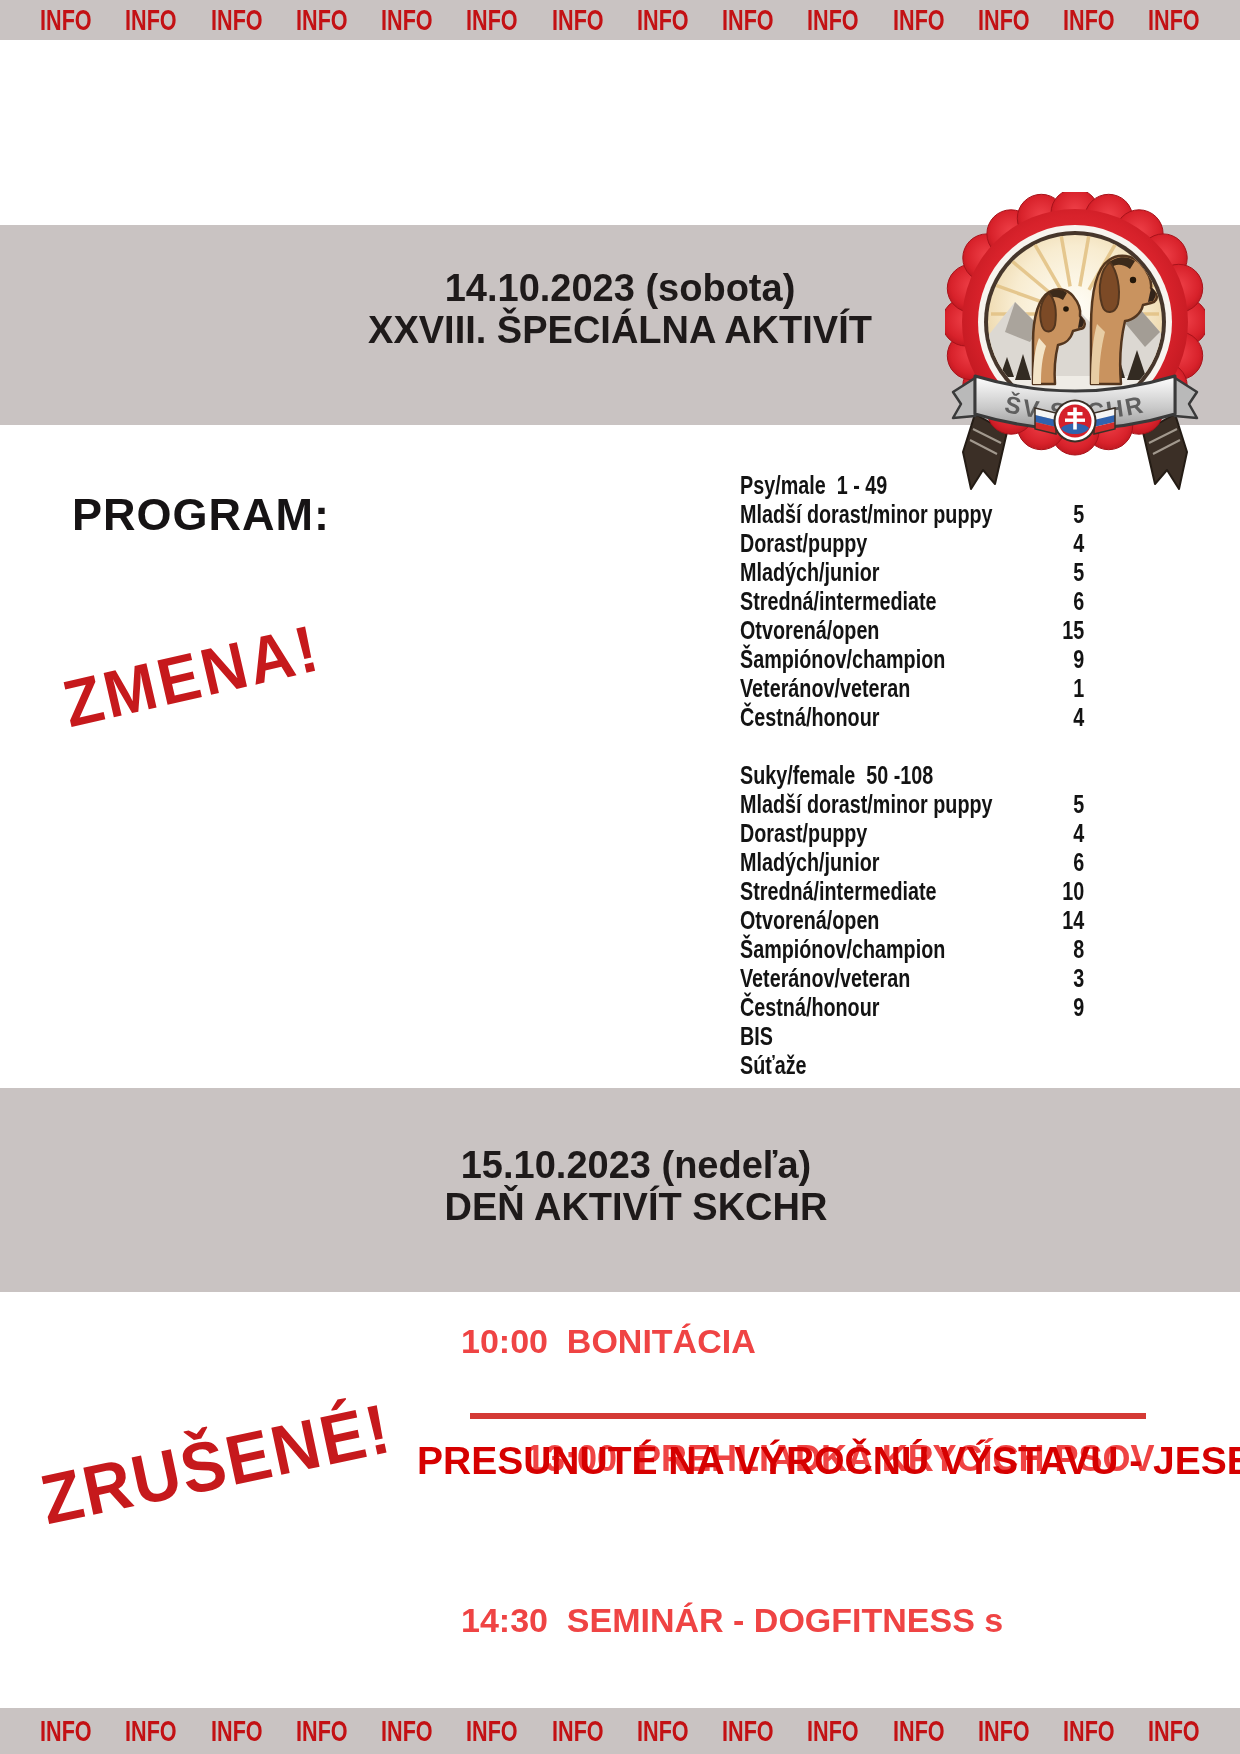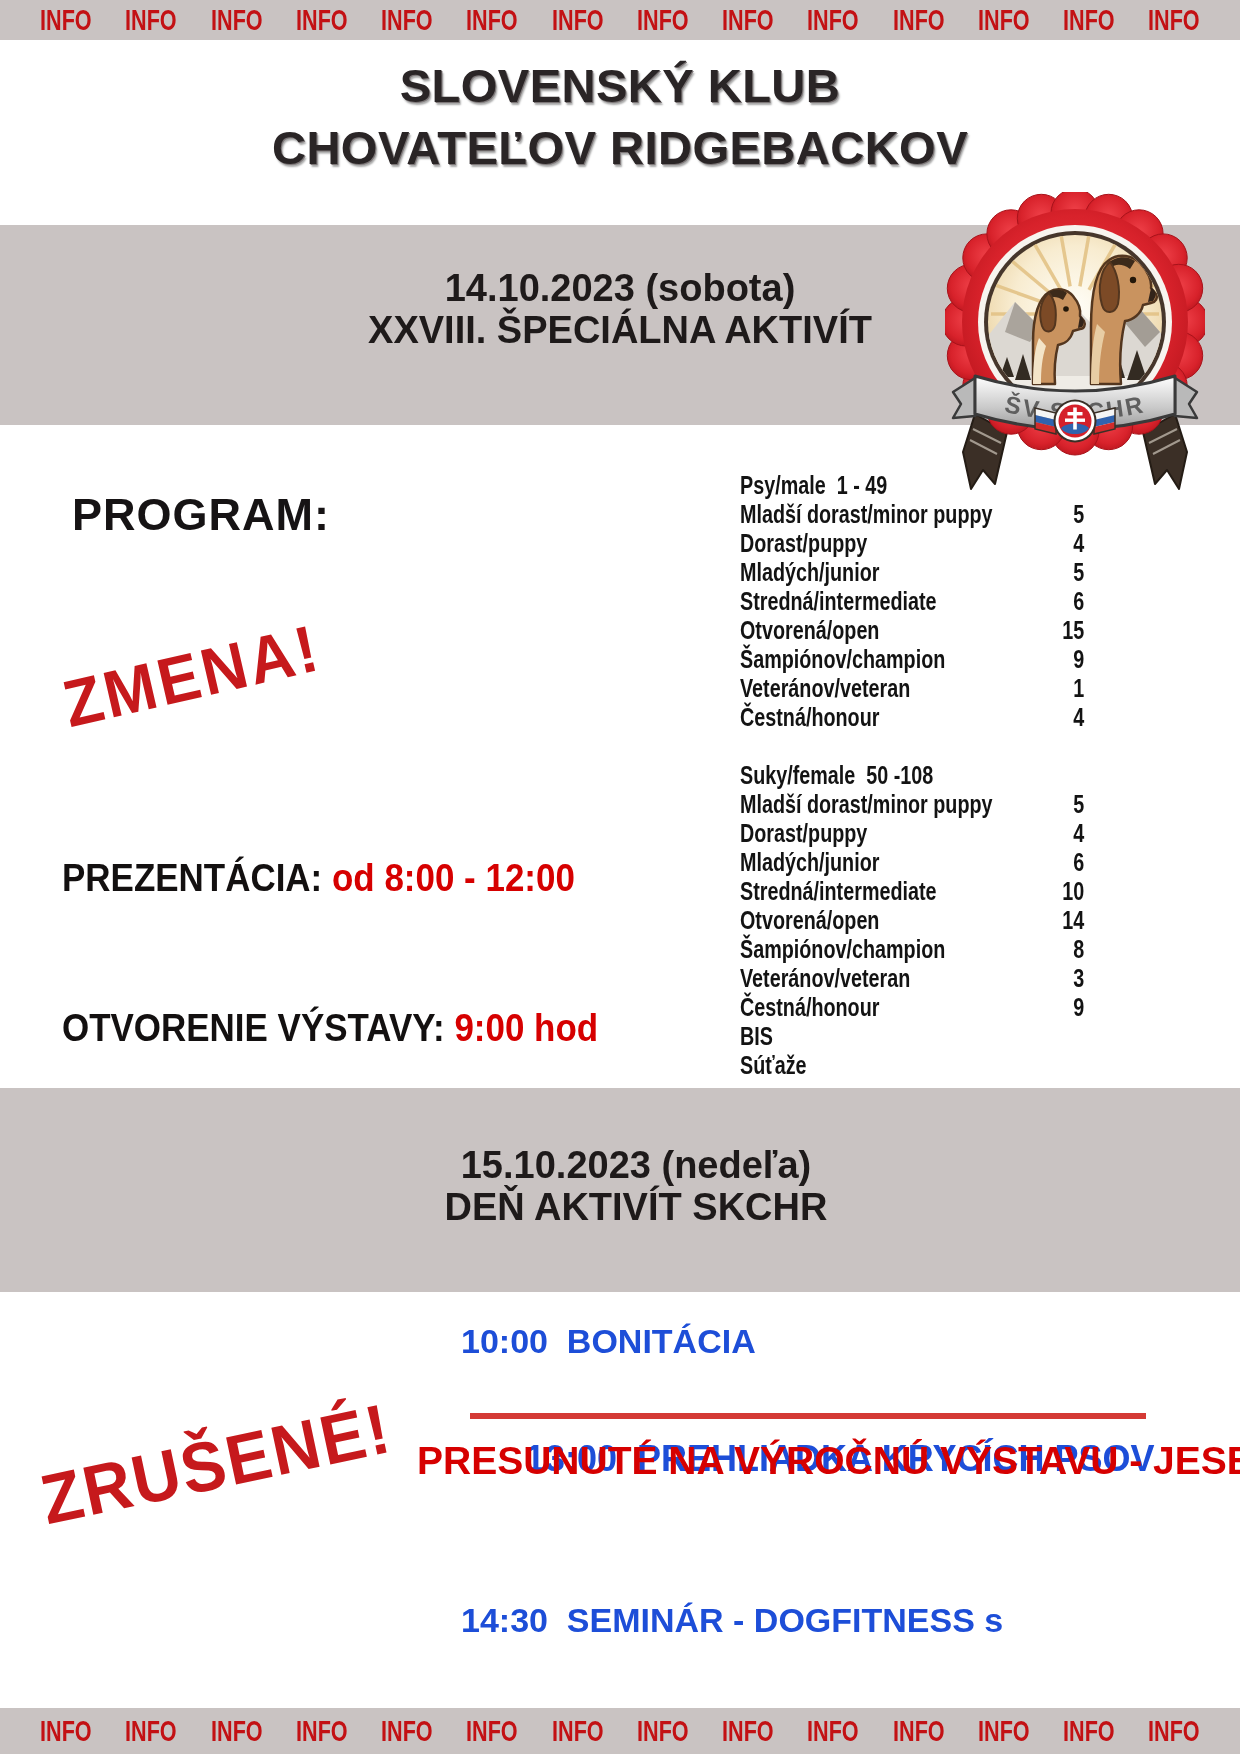--- a/index.html
+++ b/index.html
@@ -32,21 +32,21 @@
   .program-lines{position:absolute;left:62px;top:753px;font-weight:bold;font-size:38px;line-height:50px;white-space:pre;}
   .prog-line{display:block;transform:scaleX(.92);transform-origin:left center;}
   .prog-label{color:#131010;}
   .prog-value{color:#d60000;}
 
   .entry-list{position:absolute;left:740px;top:471px;width:453px;transform:scaleX(.76);transform-origin:top left;font-weight:bold;font-size:26px;color:#131313;}
   .entry-row{display:flex;justify-content:space-between;height:29px;line-height:29px;white-space:pre;}
   .entry-row .val{text-align:right;}
   .entry-spacer{height:29px;}
 
-  .d2line{position:absolute;font-weight:bold;color:#1d4ed8;white-space:pre;}
+  .d2line{position:absolute;font-weight:bold;color:#ef4444;white-space:pre;}
   .item-bonitacia{left:461px;top:1322px;font-size:34px;}
   .item-cancelled{left:485px;top:1396px;font-size:36px;}
   .strike-line{position:absolute;left:-15px;top:17px;width:676px;height:6px;background:#d43a35;}
   .moved-note{left:417px;top:1439px;font-size:39px;color:#d60000;}
   .seminar{left:461px;top:1505px;font-size:34px;line-height:46px;}
 </style>
 </head>
 <body>
 
 <div id="page">
@@ -61,24 +61,20 @@
     <span class="info-word">INFO</span>
     <span class="info-word">INFO</span>
     <span class="info-word">INFO</span>
     <span class="info-word">INFO</span>
     <span class="info-word">INFO</span>
     <span class="info-word">INFO</span>
     <span class="info-word">INFO</span>
     <span class="info-word">INFO</span>
   </div>
 
-  <div class="club-title">
-    <div>SLOVENSKÝ KLUB</div>
-    <div>CHOVATEĽOV RIDGEBACKOV</div>
-  </div>
 
   <div class="band band1"></div>
   <div class="event-heading event1-heading">
     <div>14.10.2023 (sobota)</div>
     <div>XXVIII. ŠPECIÁLNA AKTIVÍT</div>
   </div>
 
   <svg class="logo" viewBox="0 0 260 300" xmlns="http://www.w3.org/2000/svg">
     <defs>
       <radialGradient id="gDisc" cx="50%" cy="42%" r="65%">
@@ -216,25 +212,20 @@
       <rect x="128.2" y="215.5" width="3.6" height="22" fill="#fff"></rect>
       <rect x="122.5" y="220" width="15" height="3.4" fill="#fff"></rect>
       <rect x="120" y="226.5" width="20" height="3.4" fill="#fff"></rect>
     </g>
   </svg>
 
   <div class="program-heading">PROGRAM:</div>
 
   <div class="stamp stamp-zmena">ZMENA!</div>
 
-  <div class="program-lines">
-    <span class="prog-line"><span class="prog-label">PREZENTÁCIA: </span><span class="prog-value">od 8:00 - 12:00</span></span>
-    <span class="prog-line"><span class="prog-label">OTVORENIE VÝSTAVY: </span><span class="prog-value">9:00 hod</span></span>
-    <span class="prog-line"><span class="prog-label">ZAČIATOK POSUDZOVANIA: </span><span class="prog-value">9:15 hod</span></span>
-  </div>
 
   <div class="entry-list">
     <div class="entry-row"><span>Psy/male  1 - 49</span></div>
     <div class="entry-row"><span>Mladší dorast/minor puppy</span><span class="val">5</span></div>
     <div class="entry-row"><span>Dorast/puppy</span><span class="val">4</span></div>
     <div class="entry-row"><span>Mladých/junior</span><span class="val">5</span></div>
     <div class="entry-row"><span>Stredná/intermediate</span><span class="val">6</span></div>
     <div class="entry-row"><span>Otvorená/open</span><span class="val">15</span></div>
     <div class="entry-row"><span>Šampiónov/champion</span><span class="val">9</span></div>
     <div class="entry-row"><span>Veteránov/veteran</span><span class="val">1</span></div>

